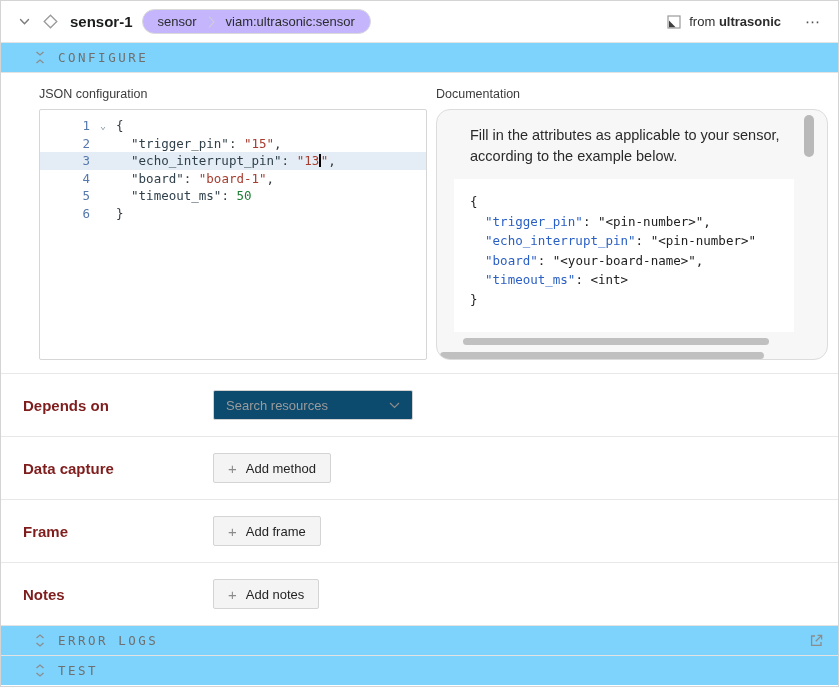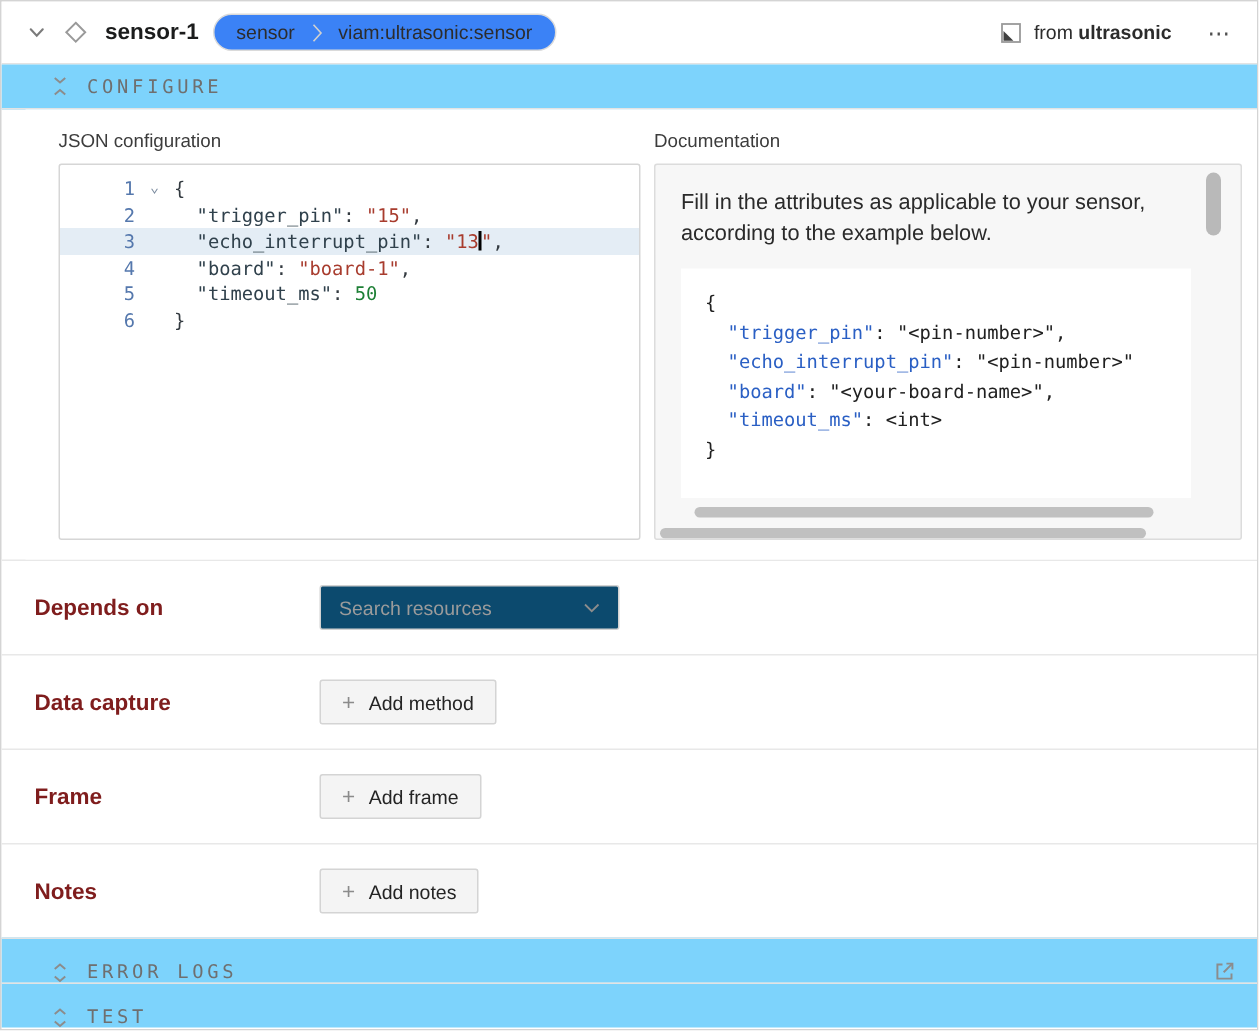--- a/index.html
+++ b/index.html
@@ -7,44 +7,44 @@
   .card {
     position:relative; width:839px; height:687px;
     border:1px solid #d4d4d4; background:#fff; overflow:hidden;
   }
   
   .hdr { display:flex; align-items:center; height:42px; padding:0 16px 0 18px; border-bottom:1px solid #e3e3e3; background:#fff; }
   .icn { display:inline-flex; align-items:center; justify-content:center; flex:none; }
   .hdr-chev { margin-right:13px; cursor:pointer; }
   .hdr-diamond { margin-right:12px; }
   .res-name { font-size:15px; font-weight:700; color:#1b1c1c; margin-right:9px; }
-  .pill { display:inline-flex; align-items:center; gap:11px; border:1px solid #dadada; background:#3b82f6; border-radius:999px; padding:4px 15px; font-size:13px; color:#2c2c2c; }
+  .pill { display:inline-flex; align-items:center; gap:11px; border:1px solid #dadada; background:#c4b5fd; border-radius:999px; padding:4px 15px; font-size:13px; color:#2c2c2c; }
   .spacer { flex:1; }
   .from-wrap { display:flex; align-items:center; gap:8px; margin-right:24px; font-size:13px; color:#2c2c2c; }
   .from-wrap b { font-weight:700; }
   .dots { font-size:15px; color:#4f4f4f; letter-spacing:2px; cursor:pointer; }
   
   .secbar { display:flex; align-items:center; gap:13px; background:#7dd3fc; border-bottom:1px solid #e3e3e3; height:30px; padding:0 14px 0 34px; cursor:pointer; }
-  .secbar.bot { border-bottom:none; border-top:1px solid #e3e3e3; height:30px;align-items:flex-end; }
+  .secbar.bot { border-bottom:none; border-top:1px solid #e3e3e3; height:30px; }
   .sec-title { font-family:"DejaVu Sans Mono", monospace; font-size:12.5px; letter-spacing:2.5px; color:#6f6f6f; }
   
   .cfg-body { position:relative; height:300px; background:#fff;margin-left:16px; }
   .col-label { font-size:12.5px; color:#3c3c3c; margin-bottom:8px; }
   .json-col { position:absolute; left:22px; top:14px; width:388px; }
   .editor { border:1px solid #d6d6d6; border-radius:2px; height:251px; background:#fff; padding-top:7px; font-family:"DejaVu Sans Mono", monospace; font-size:12.5px; overflow:hidden; cursor:text; }
   .ed-line { display:flex; height:17.5px; line-height:17.5px; white-space:pre; }
   .ed-line.active { background:#e4edf5; }
   .gut { flex:none; width:50px; text-align:right; color:#5578ad; }
   .fold { flex:none; width:26px; text-align:center; color:#7d8da0; font-size:10px; }
   .codeln { flex:1; }
   .tp { color:#333a40; } .tk { color:#30414c; } .ts { color:#a83c2e; } .tn { color:#1d7f35; }
   .cursor { display:inline-block; width:1.5px; height:13px; background:#000; vertical-align:-2px; }
   
   .doc-col { position:absolute; left:419px; top:14px; width:392px; }
-  .doc-panel { position:relative; border:1px solid #dcdcdc; border-radius:2px; background:#f7f7f7; height:251px; overflow:hidden; }
+  .doc-panel { position:relative; border:1px solid #dcdcdc; border-radius:14px; background:#f7f7f7; height:251px; overflow:hidden;padding-left:16px; }
   .doc-intro { margin:15px 36px 0 17px; font-size:14.5px; line-height:1.45; color:#2a2a2a; }
   .doc-code { position:absolute; left:17px; top:69px; width:340px; height:153px; background:#fff; padding:13px 0 0 16px; font-family:"DejaVu Sans Mono", monospace; font-size:12.5px; line-height:19.5px; color:#1f1f1f; white-space:pre; overflow:hidden; }
   .dk { color:#2a5fc4; } .dp { color:#212121; }
   .vthumb { position:absolute; right:13px; top:5px; width:10px; height:42px; background:#b9b9b9; border-radius:6px; cursor:pointer; }
   .hthumb { position:absolute; height:7px; background:#c0c0c0; border-radius:4px; cursor:pointer; }
   .hthumb.inner { left:26px; top:228px; width:306px; }
   .hthumb.outer { left:3px; top:242px; width:324px; }
   
   .row { display:flex; align-items:center; height:63px; border-top:1px solid #e8e8e8; padding-left:22px; background:#fff; }
   .row-label { width:190px; font-size:15px; font-weight:600; color:#7f1d1d; }

